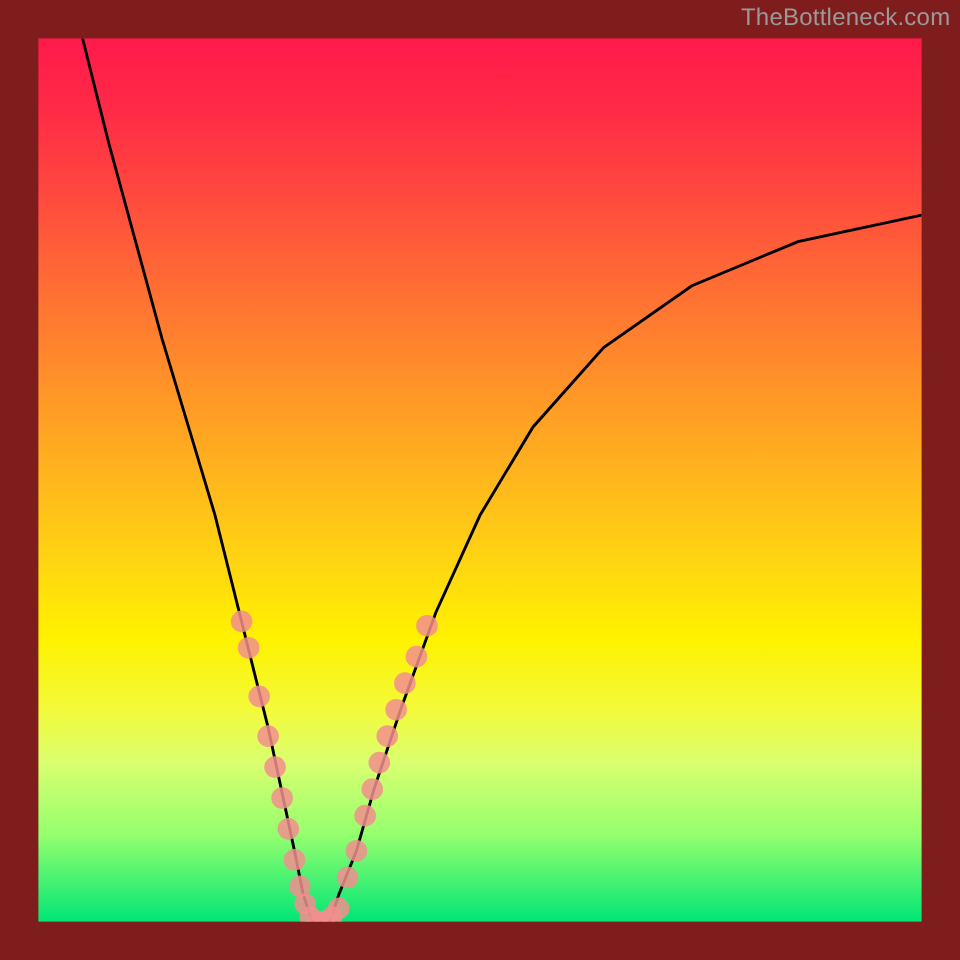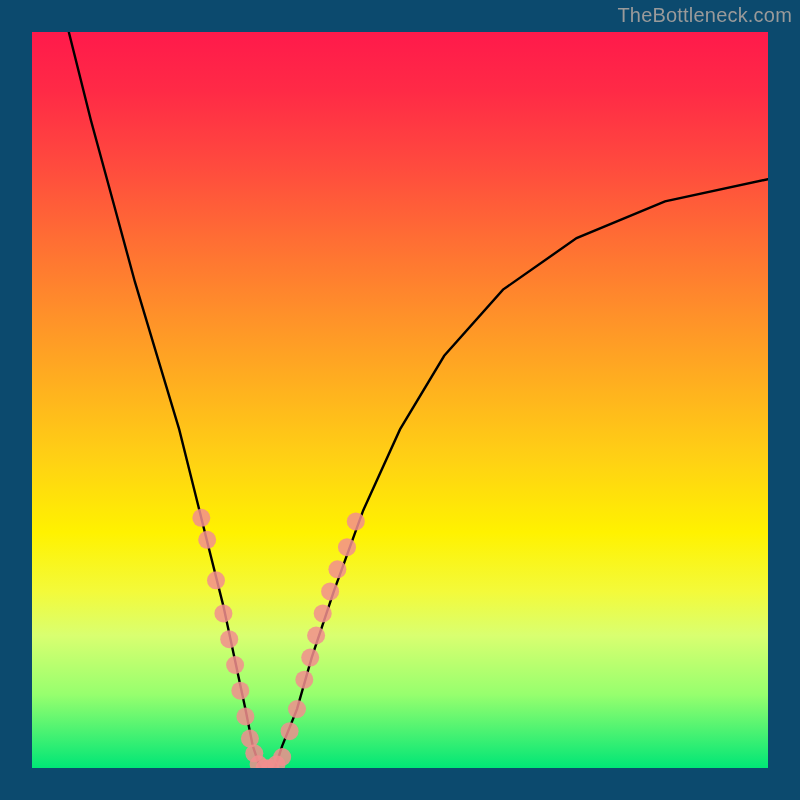--- a/index.html
+++ b/index.html
@@ -10,21 +10,21 @@
     overflow: hidden;
     background: #000;
     font-family: Arial, Helvetica, sans-serif;
   }
   .frame {
     position: absolute;
     top: 0;
     left: 0;
     width: 800px;
     height: 800px;
-    background: #0c4a6e;
+    background: #7f1d1d;
     text-align: right;
   }
   .plot-area {
     position: absolute;
     top: 32px;
     left: 32px;
     width: 736px;
     height: 736px;
     
     background: linear-gradient(

